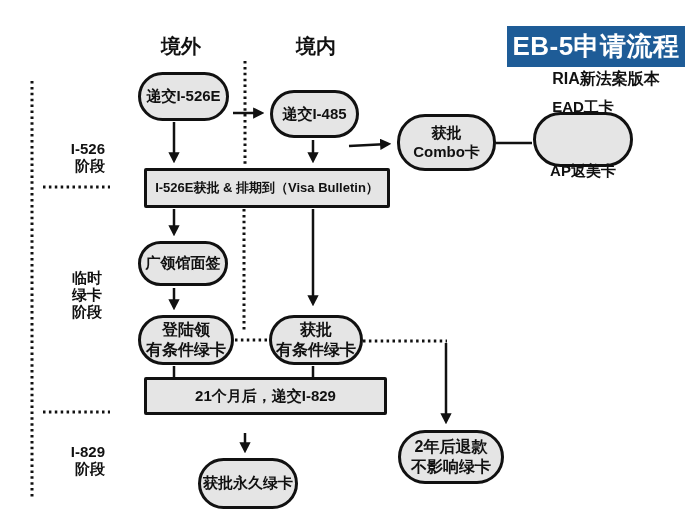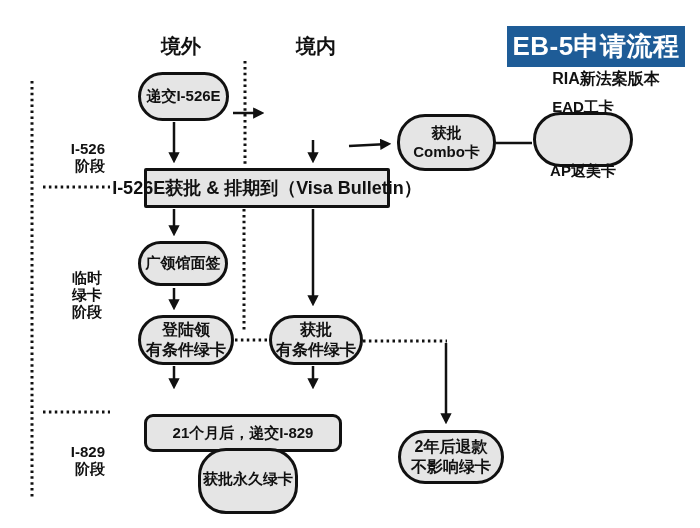--- a/index.html
+++ b/index.html
@@ -13,21 +13,21 @@
   .pl{stroke:#111;stroke-width:2.5;fill:none;}
   .dt{stroke:#111;stroke-width:3;fill:none;stroke-dasharray:2.5 3.4;}
   .node{
     position:absolute;box-sizing:border-box;border:3px solid #111;background:#e5e5e5;
     display:flex;flex-direction:column;align-items:center;justify-content:center;
     font-weight:bold;text-align:center;font-size:15px;line-height:1.25;white-space:nowrap;
   }
   .oval{border-radius:28px;}
   .rectn{border-radius:2px;}
   .f14{font-size:16px;}
-  .f135{font-size:18px;}
+  .f135{font-size:13px;}
   .ln{display:block;}
   .colhead{
     position:absolute;width:70px;text-align:center;
     font-weight:bold;font-size:20px;
   }
   .stage{
     position:absolute;width:70px;text-align:right;
     font-weight:bold;font-size:15px;line-height:1.14;
   }
   #title-badge{
@@ -92,20 +92,23 @@
   </div>
   <div class="stage" style="left:35px;top:443px;">
     <span class="ln">I-829</span>
     <span class="ln">阶段</span>
   </div>
 
   <div class="node oval" style="left:138px;top:72px;width:91px;height:49px;">
     <span class="ln">递交I-526E</span>
   </div>
 
+  <div class="node oval" style="left:270px;top:90px;width:89px;height:48px;">
+    <span class="ln">递交I-485</span>
+  </div>
 
   <div class="node oval" style="left:397px;top:114px;width:99px;height:57px;">
     <span class="ln">获批</span>
     <span class="ln">Combo卡</span>
   </div>
 
   <div class="node oval" style="left:533px;top:112px;width:100px;height:55px;gap:45px;">
     <span class="ln">EAD工卡</span>
     <span class="ln">AP返美卡</span>
   </div>
@@ -121,25 +124,25 @@
   <div class="node oval f14" style="left:138px;top:315px;width:96px;height:50px;">
     <span class="ln">登陆领</span>
     <span class="ln">有条件绿卡</span>
   </div>
 
   <div class="node oval f14" style="left:269px;top:315px;width:94px;height:50px;">
     <span class="ln">获批</span>
     <span class="ln">有条件绿卡</span>
   </div>
 
-  <div class="node rectn" style="left:144px;top:414px;width:198px;height:38px;border-radius:9px;">
+  <div class="node rectn" style="left:144px;top:377px;width:243px;height:38px;">
     <span class="ln">21个月后，递交I-829</span>
   </div>
 
-  <div class="node oval" style="left:198px;top:448px;width:100px;height:66px;font-family:Liberation Mono, monospace;">
+  <div class="node oval" style="left:198px;top:458px;width:100px;height:51px;">
     <span class="ln">获批永久绿卡</span>
   </div>
 
   <div class="node oval f14" style="left:398px;top:430px;width:106px;height:54px;">
     <span class="ln">2年后退款</span>
     <span class="ln">不影响绿卡</span>
   </div>
 
 </div>
 

